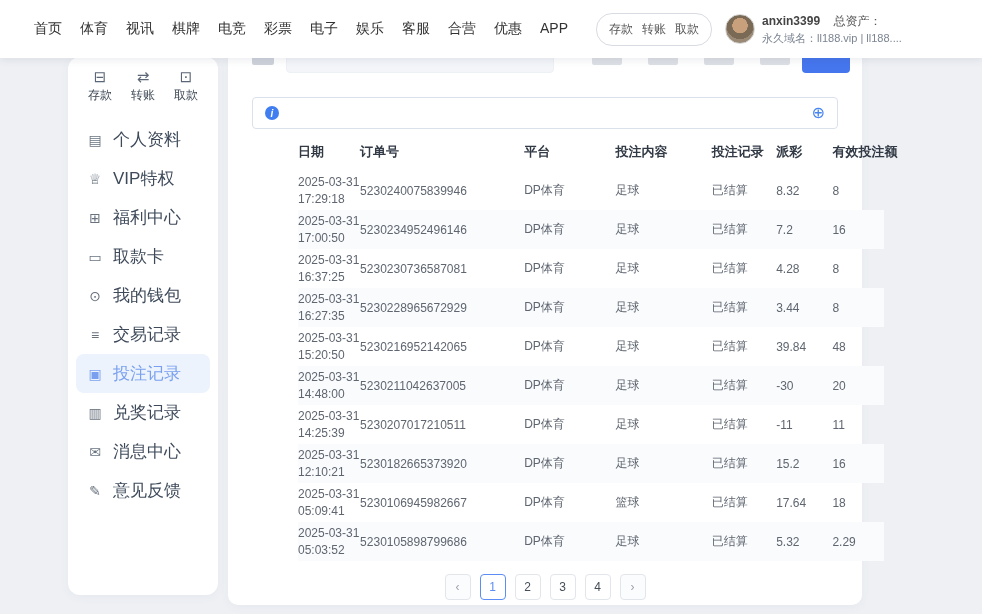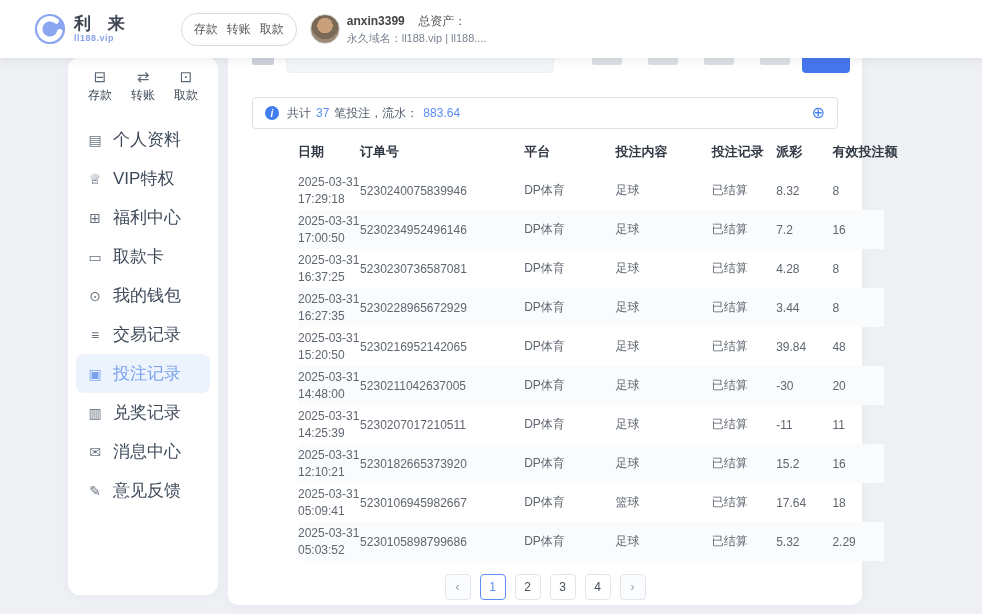--- a/index.html
+++ b/index.html
@@ -73,31 +73,36 @@
   .page-btn { min-width:26px; height:26px; padding:0 6px; border:1px solid #e2e5ea; border-radius:4px;
               background:#fff; display:flex; align-items:center; justify-content:center;
               font-size:12px; color:#454d58; cursor:pointer; font-family:inherit; }
   .page-btn.arrow { color:#9aa2ae; background:#fbfcfd; }
   .page-btn.active { border-color:#5c8df5; color:#5c8df5; }
 </style>
 </head>
 <body>
 
 <header class="header">
-  <div class="logo">
-    <svg width="32" height="32" viewBox="0 0 36 36">
-      <circle cx="18" cy="18" r="17" fill="#8ba6f0"></circle>
-      <path d="M25 9 A11.5 11.5 0 1 0 29 21" stroke="#ffffff" stroke-width="6" fill="none" stroke-linecap="round"></path>
-    </svg>
-    <div>
-      <div class="logo-txt-cn">利 来</div>
-      <div class="logo-txt-dm">ll188.vip</div>
-    </div>
-  </div>
-
+
+  <nav class="main-nav">
+
+  <a class="nav-item">首页</a>
+      <a class="nav-item">体育</a>
+      <a class="nav-item">视讯</a>
+      <a class="nav-item">棋牌</a>
+      <a class="nav-item">电竞</a>
+      <a class="nav-item">彩票</a>
+      <a class="nav-item">电子</a>
+      <a class="nav-item">娱乐</a>
+      <a class="nav-item">客服</a>
+      <a class="nav-item">合营</a>
+      <a class="nav-item">优惠</a>
+      <a class="nav-item">APP</a>
+    </nav>
 
   <div class="wallet-pill">
 
   <span>存款</span>
       <span>转账</span>
       <span>取款</span>
     </div>
 
   <div class="user-block">
     <div class="avatar"></div>
@@ -197,26 +202,20 @@
       <div class="f-opt"></div>
       <div class="f-opt"></div>
       <div class="f-opt"></div>
       <div class="f-opt"></div>
     </div>
     <button class="f-btn"></button>
   </div>
 
   <div class="summary-bar">
     <span class="info-icon">i</span>
-    <span class="summary-text">
-      <span>共计</span>
-      <span class="hl">37</span>
-      <span>笔投注，流水：</span>
-      <span class="hl">883.64</span>
-    </span>
     <span class="plus-icon">⊕</span>
   </div>
 
   <table class="bet-table">
     <colgroup>
       <col style="width:10.6%">
         <col style="width:28%">
         <col style="width:15.6%">
       <col style="width:16.4%">
         <col style="width:11%">

